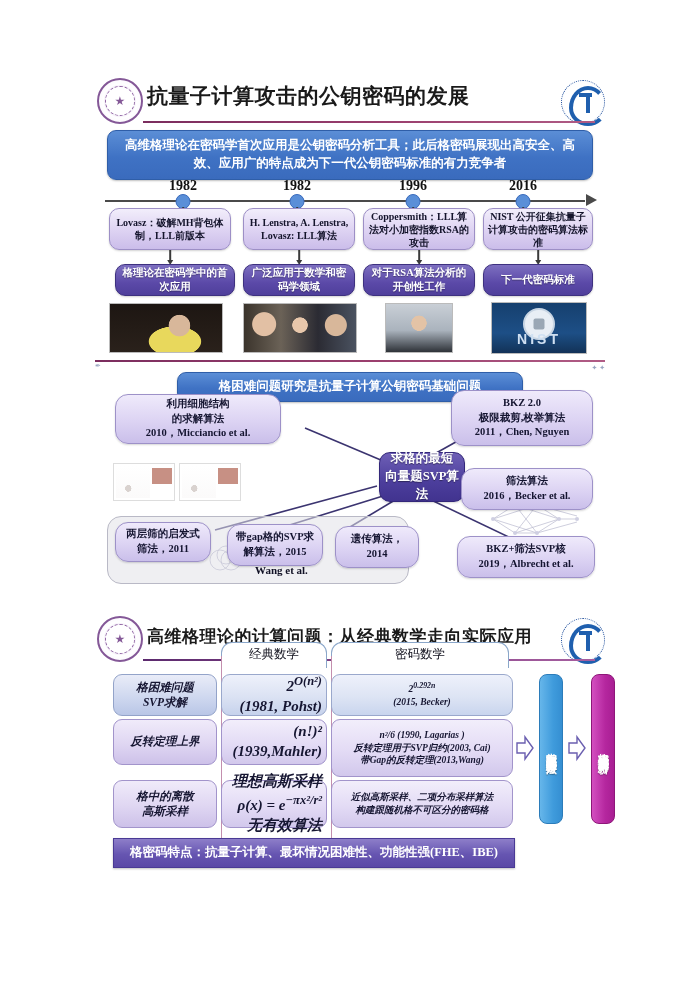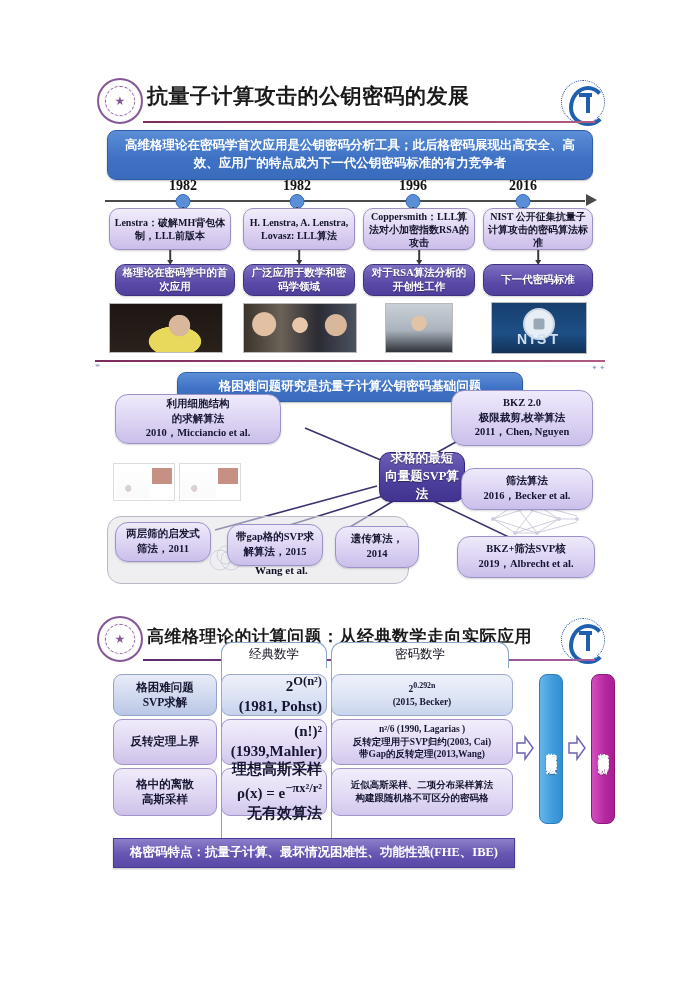--- a/index.html
+++ b/index.html
@@ -120,21 +120,21 @@
   .groupbox{position:absolute;border:1px solid #b9b9c6;border-radius:14px;background:rgba(226,226,232,.55);}
   .grouplabel{position:absolute;font-weight:700;font-size:11px;color:#101024;}
   .mini{position:absolute;border:1px solid #ddd;background:#fff;}
   .mini-plot{position:absolute;background:
       radial-gradient(ellipse at 36% 70%,#d9d2cf 10%,transparent 11%),
       linear-gradient(#fff,#fbfafa);}
   .mini-red{position:absolute;background:#c79084;}
 
   
   #slide3{top:616px;height:260px;}
-  .tbl{position:absolute;left:18px;top:58px;width:400px;}
+  .tbl{position:absolute;left:18px;top:58px;width:400px;font-style:italic;}
   .trow{display:flex;margin-bottom:3px;align-items:stretch;}
   .cellA,.cellB,.cellC{
     box-sizing:border-box;text-align:center;border-radius:9px;
     display:flex;flex-direction:column;align-items:center;justify-content:center;
     padding:3px 4px;font-weight:700;color:#161632;line-height:1.32;
   }
   .cellA{width:104px;font-size:11.5px;margin-right:4px;
     background:linear-gradient(#e9ecf8,#cfd8ef 55%,#b9c6e6);border:1px solid #93a3c9;}
   .cellB{width:106px;font-size:15px;margin-right:4px;
     background:linear-gradient(#eef1fb,#dbe2f3 55%,#c6d2ec);border:1px solid #9aa8cc;align-items:flex-end;}
@@ -198,21 +198,21 @@
         <div class="tl-year">2016</div>
         <div class="tl-dot"></div>
       </div>
 
       <div class="tl-stem" style="left:78px"></div>
       <div class="tl-stem" style="left:192px"></div>
       <div class="tl-stem" style="left:308px"></div>
       <div class="tl-stem" style="left:418px"></div>
     </div>
 
-    <div class="card" style="left:14px;top:130px;width:122px;height:42px;font-size:10px">Lenstra：破解MH背包体制，LLL前版本</div>
+    <div class="card" style="left:14px;top:130px;width:122px;height:42px;font-size:10px">Lovasz：破解MH背包体制，LLL前版本</div>
     <div class="card" style="left:148px;top:130px;width:112px;height:42px;font-size:10px">H. Lenstra, A. Lenstra, Lovasz: LLL算法</div>
     <div class="card" style="left:268px;top:130px;width:112px;height:42px;font-size:10px">Coppersmith：LLL算法对小加密指数RSA的攻击</div>
     <div class="card" style="left:388px;top:130px;width:110px;height:42px;font-size:10px">NIST 公开征集抗量子计算攻击的密码算法标准</div>
 
     <div class="tl-stem" style="left:75px;top:172px;height:10px"></div>
     <div class="tl-stem" style="left:204px;top:172px;height:10px"></div>
     <div class="tl-stem" style="left:324px;top:172px;height:10px"></div>
     <div class="tl-stem" style="left:443px;top:172px;height:10px"></div>
 
     <div class="card dark" style="left:20px;top:186px;width:120px;height:32px;font-size:10.5px">格理论在密码学中的首次应用</div>
@@ -365,21 +365,21 @@
       </div>
 
       <div class="trow lav">
         <div class="cellA" style="height:46px">
           <span>反转定理上界</span>
         </div>
         <div class="cellB" style="height:46px">
           <span class="mathline">(n!)²</span>
           <span>(1939,Mahler)</span>
         </div>
-        <div class="cellC" style="height:46px">
+        <div class="cellC" style="height:58px">
           <span class="mathline">n²/6 (1990, Lagarias )</span>
           <span>反转定理用于SVP归约(2003, Cai)</span>
           <span>带Gap的反转定理(2013,Wang)</span>
         </div>
       </div>
 
       <div class="trow lav">
         <div class="cellA" style="height:48px">
           <span>格中的离散</span>
           <span>高斯采样</span>

